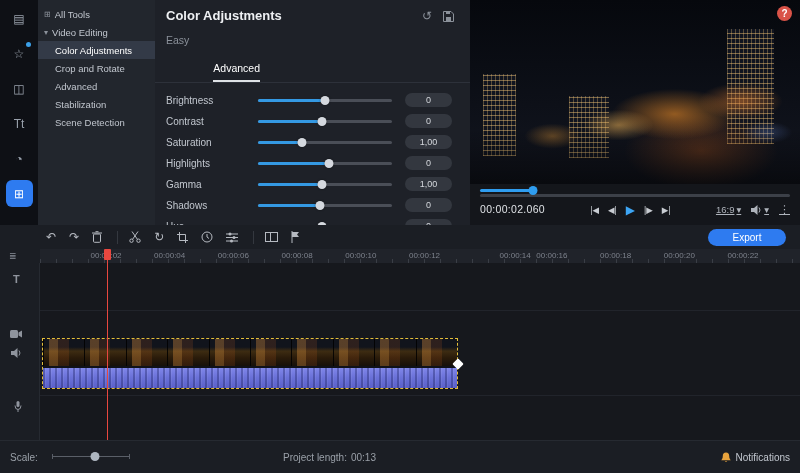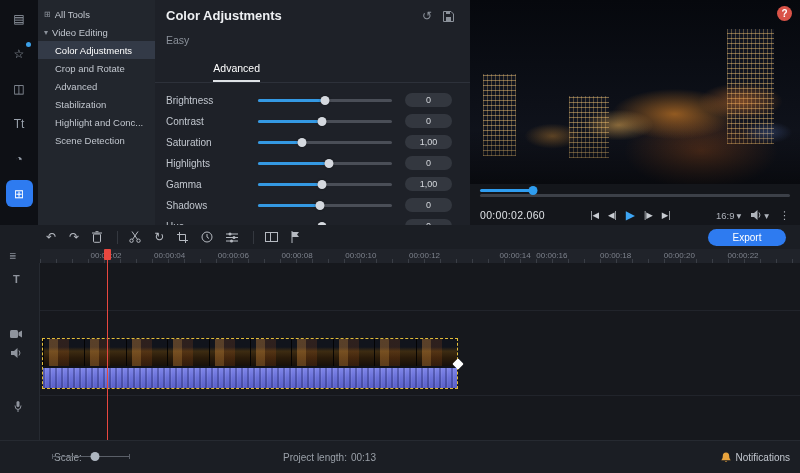--- a/index.html
+++ b/index.html
@@ -51,25 +51,25 @@
     repeating-linear-gradient(90deg, rgba(255,205,120,.30) 0 1px, transparent 1px 4px);}
   .b1{left:78%;top:16%;width:14%;height:62%;}
   .b2{left:4%;top:40%;width:10%;height:45%;}
   .b3{left:30%;top:52%;width:12%;height:34%;}
   .vignette{position:absolute;inset:0;background:linear-gradient(0deg, rgba(0,0,0,.55), transparent 30%);}
   .help-badge{position:absolute;top:6px;right:8px;width:15px;height:15px;border-radius:50%;background:#d95348;color:#fff;font-size:10px;font-weight:bold;display:flex;align-items:center;justify-content:center;}
   .seek-row{position:relative;height:12px;margin:5px 10px 0 10px;}
   .seek-track{position:absolute;top:5px;left:0;right:0;height:3px;border-radius:2px;background:#3c4048;}
   .seek-fill{position:absolute;top:0;left:0;height:3px;border-radius:2px;background:#2f9df0;}
   .seek-thumb{position:absolute;top:-3px;width:9px;height:9px;border-radius:50%;background:#2f9df0;transform:translateX(-50%);}
-  .pv-controls{display:flex;align-items:center;padding:2px 10px 0 10px;height:24px;}
+  .pv-controls{display:flex;align-items:flex-start;padding:2px 10px 0 10px;height:24px;}
   .timecode{font-size:10.5px;color:#dfe2e6;letter-spacing:.3px;}
   .transport{display:flex;gap:9px;margin-left:auto;align-items:center;color:#c8ccd2;font-size:8.5px;}
   .transport .play{color:#3da5f4;font-size:12px;}
-  .pv-right{display:flex;gap:10px;margin-left:auto;align-items:center;color:#aeb3bb;font-size:9.5px;}
+  .pv-right{display:flex;gap:10px;margin-left:auto;align-items:center;color:#aeb3bb;font-size:9.5px;text-decoration:underline;}
   .pv-right .grp{display:flex;align-items:center;gap:2px;}
 
   
   .timeline{position:absolute;top:225px;left:0;width:800px;height:248px;background:#1b1e24;}
   .tl-toolbar{position:relative;height:24px;display:flex;align-items:center;padding-left:46px;}
   .tbi{margin-right:13px;color:#b6bac1;font-size:12px;line-height:1;display:flex;align-items:center;}
   .tb-sep{width:1px;height:13px;background:#34383f;margin:0 11px 0 2px;}
   .export-btn{position:absolute;right:14px;top:4px;width:78px;height:17px;border-radius:9px;background:#2e7bf0;color:#fff;font-size:10px;display:flex;align-items:center;justify-content:center;}
 
   .tl-ruler{position:relative;height:14px;background:#20232a;}
@@ -93,21 +93,21 @@
   .clip-gap{height:2px;background:#101218;}
   .clip-audio{height:20px;background-image:
     repeating-linear-gradient(90deg, rgba(25,30,90,.35) 0 2px, rgba(255,255,255,.06) 2px 3px, transparent 3px 6px),
     linear-gradient(180deg,#8187ea 0%,#6b72d9 45%,#5a60c8 100%);}
   .clip-handle{position:absolute;right:-5px;top:50%;width:8px;height:8px;background:#ffffff;transform:translateY(-50%) rotate(45deg);border-radius:1px;}
 
   .playhead-line{position:absolute;left:107px;top:24px;width:1px;height:191px;background:#e8473f;z-index:5;}
   .playhead-head{position:absolute;left:104px;top:24px;width:7px;height:11px;background:#e8473f;border-radius:1px;z-index:6;}
 
   .tl-status{position:relative;height:33px;background:#1b1e24;border-top:1px solid #262a31;box-sizing:border-box;}
-  .scale-label{position:absolute;left:10px;top:0;height:32px;display:flex;align-items:center;font-size:10px;color:#9aa0a8;margin-left:44px;}
+  .scale-label{position:absolute;left:10px;top:0;height:32px;display:flex;align-items:center;font-size:10px;color:#9aa0a8;}
   .scale-slider{position:absolute;left:52px;top:15px;width:78px;height:1px;background:#5a5f68;}
   .scale-slider::before,.scale-slider::after{content:"";position:absolute;top:-2px;width:1px;height:5px;background:#5a5f68;}
   .scale-slider::before{left:0;} .scale-slider::after{right:0;}
   .scale-thumb{position:absolute;left:55%;top:-4px;width:9px;height:9px;border-radius:50%;background:#aeb6c0;transform:translateX(-50%);}
   .project-length{position:absolute;left:283px;top:0;height:32px;display:flex;align-items:center;gap:4px;font-size:10px;color:#9aa0a8;}
   .notifications{position:absolute;right:10px;top:0;height:32px;display:flex;align-items:center;gap:5px;font-size:10px;color:#c2c7cf;}
 
   svg{display:block;}
 </style>
 </head>
@@ -152,23 +152,20 @@
           <span>Color Adjustments</span>
         </div>
       <div class="menu-item sub">
           <span>Crop and Rotate</span>
         </div>
       <div class="menu-item sub">
           <span>Advanced</span>
         </div>
       <div class="menu-item sub">
           <span>Stabilization</span>
-        </div>
-      <div class="menu-item sub">
-          <span>Highlight and Conc...</span>
         </div>
       <div class="menu-item sub">
           <span>Scene Detection</span>
         </div>
     </div>
 
     <div class="adjust-panel">
       <div class="panel-title">Color Adjustments</div>
       <div class="panel-actions">
         <span>↺</span>

